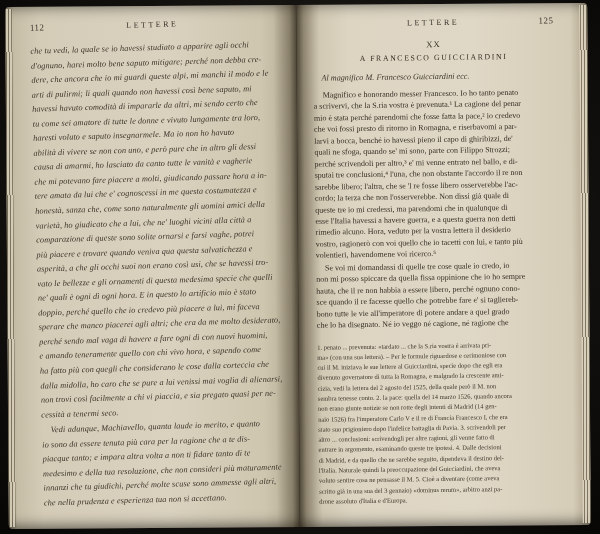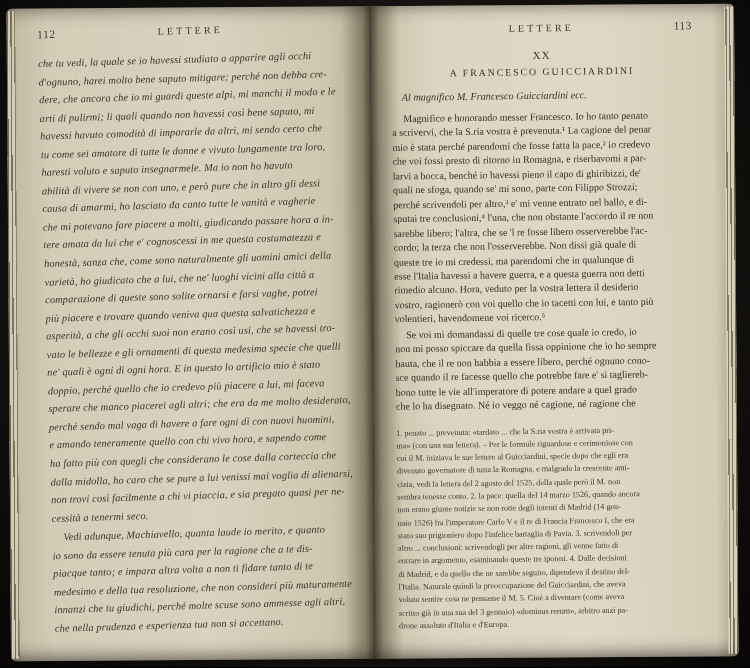--- a/index.html
+++ b/index.html
@@ -117,21 +117,21 @@
 che nella prudenza e esperienza tua non si accettano.</p>
         </div>
       </div>
     </div>
 
     <div class="page page-right">
       <div class="page-inner inner-right">
         <div class="running-head">
           <span class="pgnum"></span>
           <span class="head-title">LETTERE</span>
-          <span class="pgnum right">113</span>
+          <span class="pgnum right">125</span>
         </div>
         <div class="section-head">
           <div class="sec-num">XX</div>
           <div class="sec-title">A FRANCESCO GUICCIARDINI</div>
         </div>
         <div class="salutation">Al magnifico M. Francesco Guicciardini ecc.</div>
         <div class="body-roman">
           <p class="para indent">Magnifico e honorando messer Francesco. Io ho tanto penato
 a scrivervi, che la S.ria vostra è prevenuta.¹ La cagione del penar
 mio è stata perché parendomi che fosse fatta la pace,² io credevo

